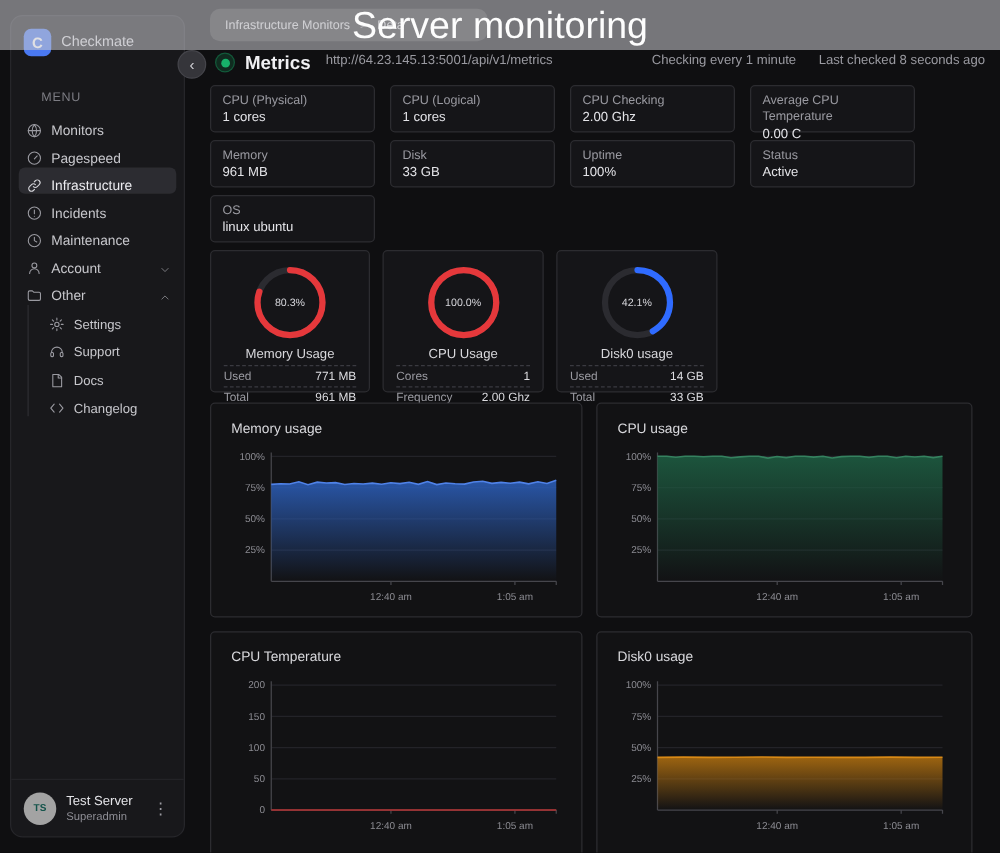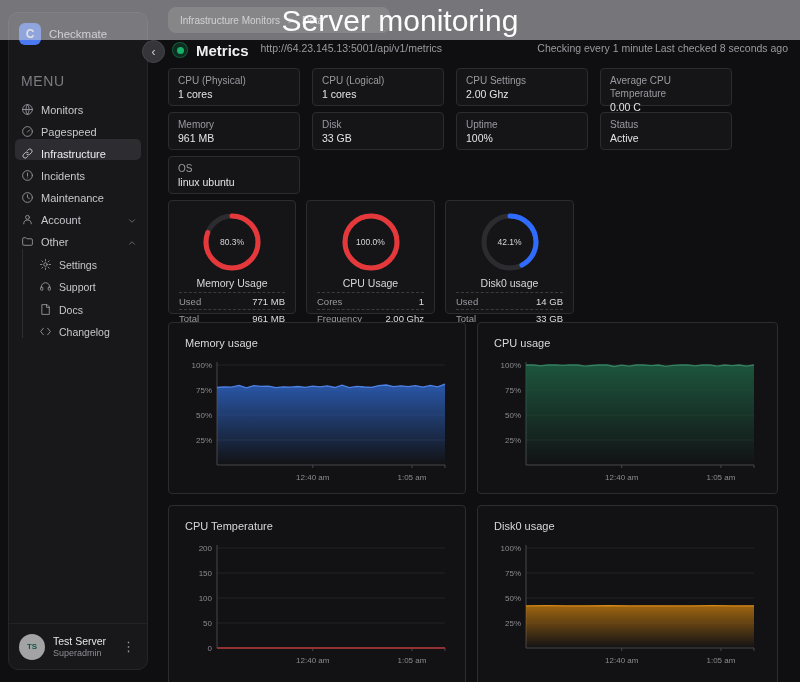--- a/index.html
+++ b/index.html
@@ -7,21 +7,21 @@
        font-family:"Liberation Sans",sans-serif;-webkit-font-smoothing:antialiased}
   .app{position:absolute;inset:0;background:#0f0f11}
 
   
   .sidebar{position:absolute;left:8px;top:12px;width:140px;height:658px;background:#18181b;
            border:1px solid #26262a;border-radius:10px;box-sizing:border-box;z-index:2}
   .logo-row{display:flex;align-items:center;gap:8px;padding:10px 0 0 10px}
   .logo-badge{width:22px;height:22px;border-radius:6px;background:#4a79f2;color:#fff;font-size:12px;
               font-weight:bold;display:flex;align-items:center;justify-content:center}
   .logo-name{font-size:11.5px;color:#d8d8dc}
-  .menu-label{margin:28px 0 6px 12px;font-size:14px;letter-spacing:.6px;color:#7c7c83}
+  .menu-label{margin:28px 0 6px 24px;font-size:10px;letter-spacing:.6px;color:#7c7c83}
   .mi{display:flex;align-items:flex-end;gap:7px;height:21px;margin:1px 6px;padding:0 4px 0 6px;
       border-radius:5px;color:#c7c7cc;font-size:11px;cursor:pointer}
   .mi.sel{background:#2c2c31;color:#ececf0}
   .mi .ic{display:flex;color:#9a9aa1}
   .mi.sel .ic{color:#d5d5da}
   .mi svg{width:13px;height:13px;fill:none;stroke:currentColor;stroke-width:1.6;
           stroke-linecap:round;stroke-linejoin:round}
   .mi .chev{margin-left:auto;display:flex;color:#8b8b92}
   .mi .chev svg{width:10px;height:10px}
   .sub{margin-left:13px;border-left:1px solid #2d2d32;padding-left:4px}
@@ -44,21 +44,21 @@
   .collapse-btn{position:absolute;left:-8px;top:40px;width:21px;height:21px;border-radius:50%;
                 background:#35353a;border:1px solid #45454b;color:#cfcfd4;font-size:12px;
                 display:flex;align-items:center;justify-content:center;cursor:pointer;z-index:3;
                 line-height:1}
   .hdr{position:absolute;left:22px;top:42px;right:12px;height:22px;display:flex;gap:8px}
   .status-dot-outer{width:14px;height:14px;border-radius:50%;background:rgba(23,178,106,.18);
                     border:1px solid rgba(23,178,106,.35);display:flex;align-items:center;justify-content:center}
   .status-dot{width:7px;height:7px;border-radius:50%}
   .hdr-title{font-size:15px;font-weight:bold;color:#f0f0f3}
   .hdr-url{font-size:10.5px;color:#9a9aa1;margin-left:4px}
-  .hdr-right{margin-left:auto;display:flex;gap:2px;font-size:10.5px;color:#9a9aa1}
+  .hdr-right{margin-left:auto;display:flex;gap:18px;font-size:10.5px;color:#9a9aa1}
 
   .stats{position:absolute;left:18px;top:68px;display:grid;
          grid-template-columns:132px 132px 132px 132px;grid-auto-rows:38px;gap:6px 12px}
   .scard{background:#151518;border:1px solid #2c2c30;border-radius:4px;padding:5px 9px;box-sizing:border-box}
   .scard .lab{font-size:10px;color:#9a9aa1;line-height:13px}
   .scard .val{font-size:10.5px;color:#e4e4e8;line-height:14px}
 
   .gauges{position:absolute;left:18px;top:200px;display:grid;grid-template-columns:128px 129px 129px;gap:10px}
   .gcard{background:#151518;border:1px solid #2c2c30;border-radius:4px;padding:8px 10px 6px;box-sizing:border-box;height:114px}
   .gwrap{position:relative;width:66px;height:66px;margin:0 auto}
@@ -239,21 +239,21 @@
     <div class="stats" id="stats">
         <div class="scard">
           <div class="lab">CPU (Physical)</div>
           <div class="val">1 cores</div>
         </div>
         <div class="scard">
           <div class="lab">CPU (Logical)</div>
           <div class="val">1 cores</div>
         </div>
         <div class="scard">
-          <div class="lab">CPU Settings</div>
+          <div class="lab">CPU Checking</div>
           <div class="val">2.00 Ghz</div>
         </div>
         <div class="scard">
           <div class="lab">Average CPU Temperature</div>
           <div class="val">0.00 C</div>
         </div>
         <div class="scard">
           <div class="lab">Memory</div>
           <div class="val">961 MB</div>
         </div>

